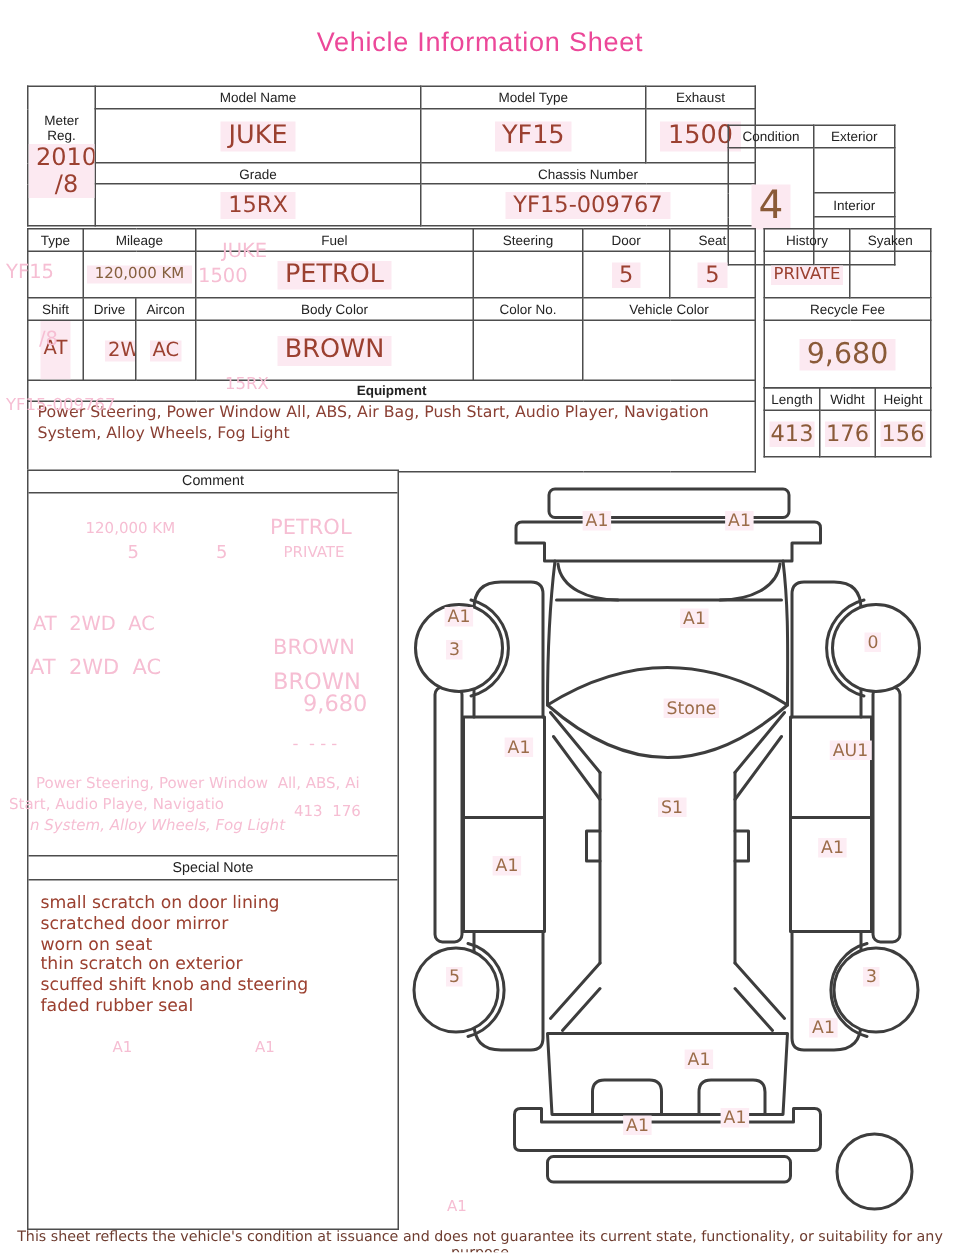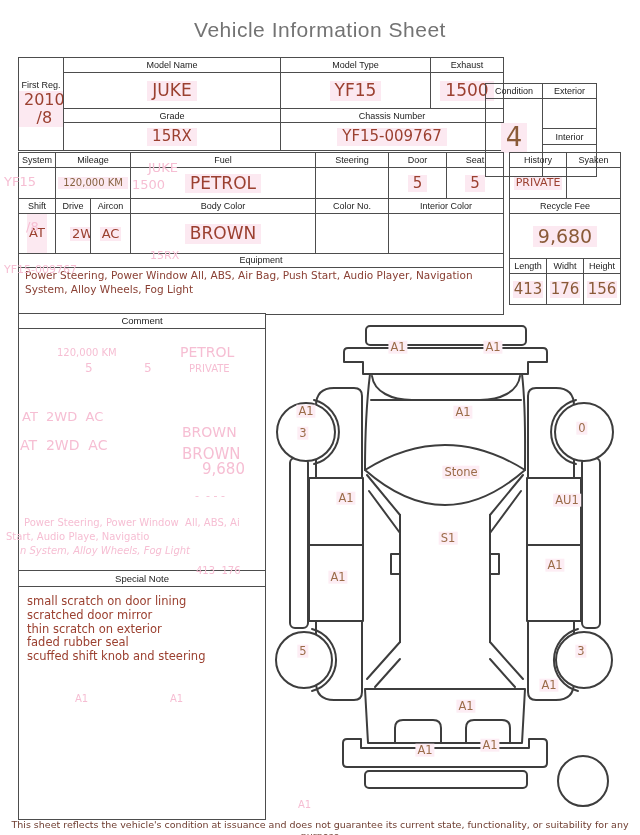--- a/index.html
+++ b/index.html
@@ -1,19 +1,19 @@
 <!DOCTYPE html>
 <html><head>
 <meta charset="utf-8">
 <style>
   html,body{margin:0;padding:0;background:#ffffff;}
   .page{position:relative;width:640px;height:835px;background:#ffffff;overflow:hidden;
         font-family:"Liberation Sans",sans-serif;}
   .title{position:absolute;left:0;top:18px;width:100%;text-align:center;
-         font-size:21px;color:#737373;letter-spacing:.5px;font-family:"Liberation Sans",sans-serif;}
+         font-size:18px;color:#ec4899;letter-spacing:.5px;font-family:"Liberation Sans",sans-serif;}
   table{border-collapse:collapse;table-layout:fixed;position:absolute;}
   td{border:1px solid #4d4d4d;text-align:center;vertical-align:middle;padding:0;overflow:hidden;}
   .hdr{font-size:9px;color:#222;font-family:"Liberation Sans",sans-serif;}
   .val{font-family:"DejaVu Sans",sans-serif;}
   .hl{background:#fce9f1;padding:0 5px;display:inline-block;line-height:1.15;}
   .brick{color:#9b4030;}
   .brown{color:#8a5a38;}
   .mile{color:#86613f;}
   .box{position:absolute;border:1px solid #4d4d4d;background:#fff;box-sizing:border-box;}
   .boxhdr{border-bottom:1px solid #4d4d4d;font-size:9.5px;color:#222;text-align:center;
@@ -44,21 +44,21 @@
 
   <table style="left:18px;top:57px;width:485px;">
     <colgroup>
         <col style="width:45px">
         <col style="width:217px">
         <col style="width:150px">
         <col style="width:73px">
       </colgroup>
     <tbody>
         <tr style="height:15px;">
-      <td rowspan="4" class="val brick firstreg"><span class="hdr" style="display:block;font-family:'Liberation Sans',sans-serif;">First Reg.</span><span class="hl">2010
+      <td rowspan="4" class="val brick firstreg"><span class="hdr" style="display:block;font-family:'Liberation Sans',sans-serif;">Meter Reg.</span><span class="hl">2010
 /8</span></td>
       <td class="hdr">Model Name</td>
       <td class="hdr">Model Type</td>
       <td class="hdr">Exhaust</td>
     </tr>
     <tr style="height:36px;">
       <td class="val brick" style="font-size:17px;"><span class="hl">JUKE</span></td>
       <td class="val brick" style="font-size:17px;"><span class="hl">YF15</span></td>
       <td class="val brick" style="font-size:17px;"><span class="hl">1500</span></td>
     </tr>
@@ -101,52 +101,52 @@
         <col style="width:37px">
         <col style="width:35px">
         <col style="width:40px">
         <col style="width:185px">
         <col style="width:73px">
         <col style="width:58px">
         <col style="width:57px">
       </colgroup>
     <tbody>
         <tr style="height:15px;">
-      <td class="hdr">System</td>
+      <td class="hdr">Type</td>
       <td colspan="2" class="hdr">Mileage</td>
       <td class="hdr">Fuel</td>
       <td class="hdr">Steering</td>
       <td class="hdr">Door</td>
       <td class="hdr">Seat</td>
     </tr>
     <tr style="height:31px;">
       <td></td>
       <td colspan="2" class="val mile" style="font-size:10px;"><span class="hl">120,000 KM</span></td>
       <td class="val brick" style="font-size:17px;"><span class="hl">PETROL</span></td>
       <td></td>
       <td class="val brick" style="font-size:15px;"><span class="hl">5</span></td>
       <td class="val brick" style="font-size:15px;"><span class="hl">5</span></td>
     </tr>
     <tr style="height:15px;">
       <td class="hdr">Shift</td>
       <td class="hdr">Drive</td>
       <td class="hdr">Aircon</td>
       <td class="hdr">Body Color</td>
       <td class="hdr">Color No.</td>
-      <td colspan="2" class="hdr">Interior Color</td>
+      <td colspan="2" class="hdr">Vehicle Color</td>
     </tr>
     <tr style="height:30px;">
       <td class="val brick" style="font-size:13px;"><span class="hl" style="padding:12px 2px;">AT</span></td>
       <td class="val brick" style="font-size:13px;"><span class="hl" style="padding:0 2px;margin-left:14px;">2WD</span></td>
       <td class="val brick" style="font-size:13px;"><span class="hl" style="padding:0 2px;">AC</span></td>
       <td class="val brick" style="font-size:17px;"><span class="hl">BROWN</span></td>
       <td></td>
       <td colspan="2"></td>
     </tr>
-    <tr style="height:14px;">
+    <tr style="height:14px;font-weight:bold;">
       <td colspan="7" class="hdr">Equipment</td>
     </tr>
     <tr style="height:47px;">
       <td colspan="7" class="equip" style="vertical-align:top;">Power Steering, Power Window  All, ABS, Air Bag, Push Start, Audio Player, Navigation System, Alloy Wheels, Fog Light</td>
     </tr>
   </tbody>
     </table>
 
   <table style="left:509px;top:152px;width:111px;">
     <colgroup>
@@ -191,23 +191,24 @@
   </tbody>
     </table>
 
   <div class="box" style="left:18px;top:313px;width:248px;height:507px;">
     <div class="boxhdr">Comment</div>
     <div style="height:241px;"></div>
     <div class="boxhdr2">Special Note</div>
     <div class="notes">
         <div class="note-line">small scratch on door lining</div>
         <div class="note-line">scratched door mirror</div>
+        <div class="note-line">worn on seat</div>
         <div class="note-line">thin scratch on exterior</div>
+        <div class="note-line">scuffed shift knob and steering</div>
         <div class="note-line">faded rubber seal</div>
-        <div class="note-line">scuffed shift knob and steering</div>
       </div>
   </div>
 
   <div class="diagram">
     <svg width="370" height="500" viewBox="0 0 370 500" fill="none" stroke="#3d3d3d" stroke-width="2" stroke-linecap="round" stroke-linejoin="round">
 
       <path d="M46,166 V94 Q46,76 64,76 H84 Q92,76 92,84 V166"></path>
       <rect x="39" y="166" width="54" height="67"></rect>
       <rect x="39" y="233" width="54" height="76"></rect>
       <path d="M46,309 V370 Q46,388 64,388 H84 Q92,388 92,380 V309"></path>
@@ -290,21 +291,21 @@
       <div class="ghost" style="left: 189px; top: 364px; font-size: 10px;">PRIVATE</div>
       <div class="ghost" style="left: 22px; top: 410px; font-size: 13px;">AT  2WD  AC</div>
       <div class="ghost" style="left: 20px; top: 438px; font-size: 14px;">AT  2WD  AC</div>
       <div class="ghost" style="left: 182px; top: 425px; font-size: 14px;">BROWN</div>
       <div class="ghost" style="left: 182px; top: 447px; font-size: 15px;">BROWN</div>
       <div class="ghost" style="left: 202px; top: 462px; font-size: 15px;">9,680</div>
       <div class="ghost" style="left: 195px; top: 490px; font-size: 11px;">-  - - -</div>
       <div class="ghost" style="left: 24px; top: 518px; font-size: 10px;">Power Steering, Power Window  All, ABS, Ai</div>
       <div class="ghost" style="left: 6px; top: 532px; font-size: 10px;">Start, Audio Playe, Navigatio</div>
       <div class="ghost" style="left: 20px; top: 546px; font-size: 10px; font-style: italic;">n System, Alloy Wheels, Fog Light</div>
-      <div class="ghost" style="left: 196px; top: 566px; font-size: 10px;">413  176</div>
+      <div class="ghost" style="left: 196px; top: 537px; font-size: 10px;">413  176</div>
       <div class="ghost" style="left: 75px; top: 694px; font-size: 10px;">A1</div>
       <div class="ghost" style="left: 170px; top: 694px; font-size: 10px;">A1</div>
       <div class="ghost" style="left: 298px; top: 800px; font-size: 10px;">A1</div>
     </div>
 
   <div class="disclaimer">This sheet reflects the vehicle's condition at issuance and does not guarantee its current state, functionality, or suitability for any purpose</div>
 
 </div>
 
 </body></html>

